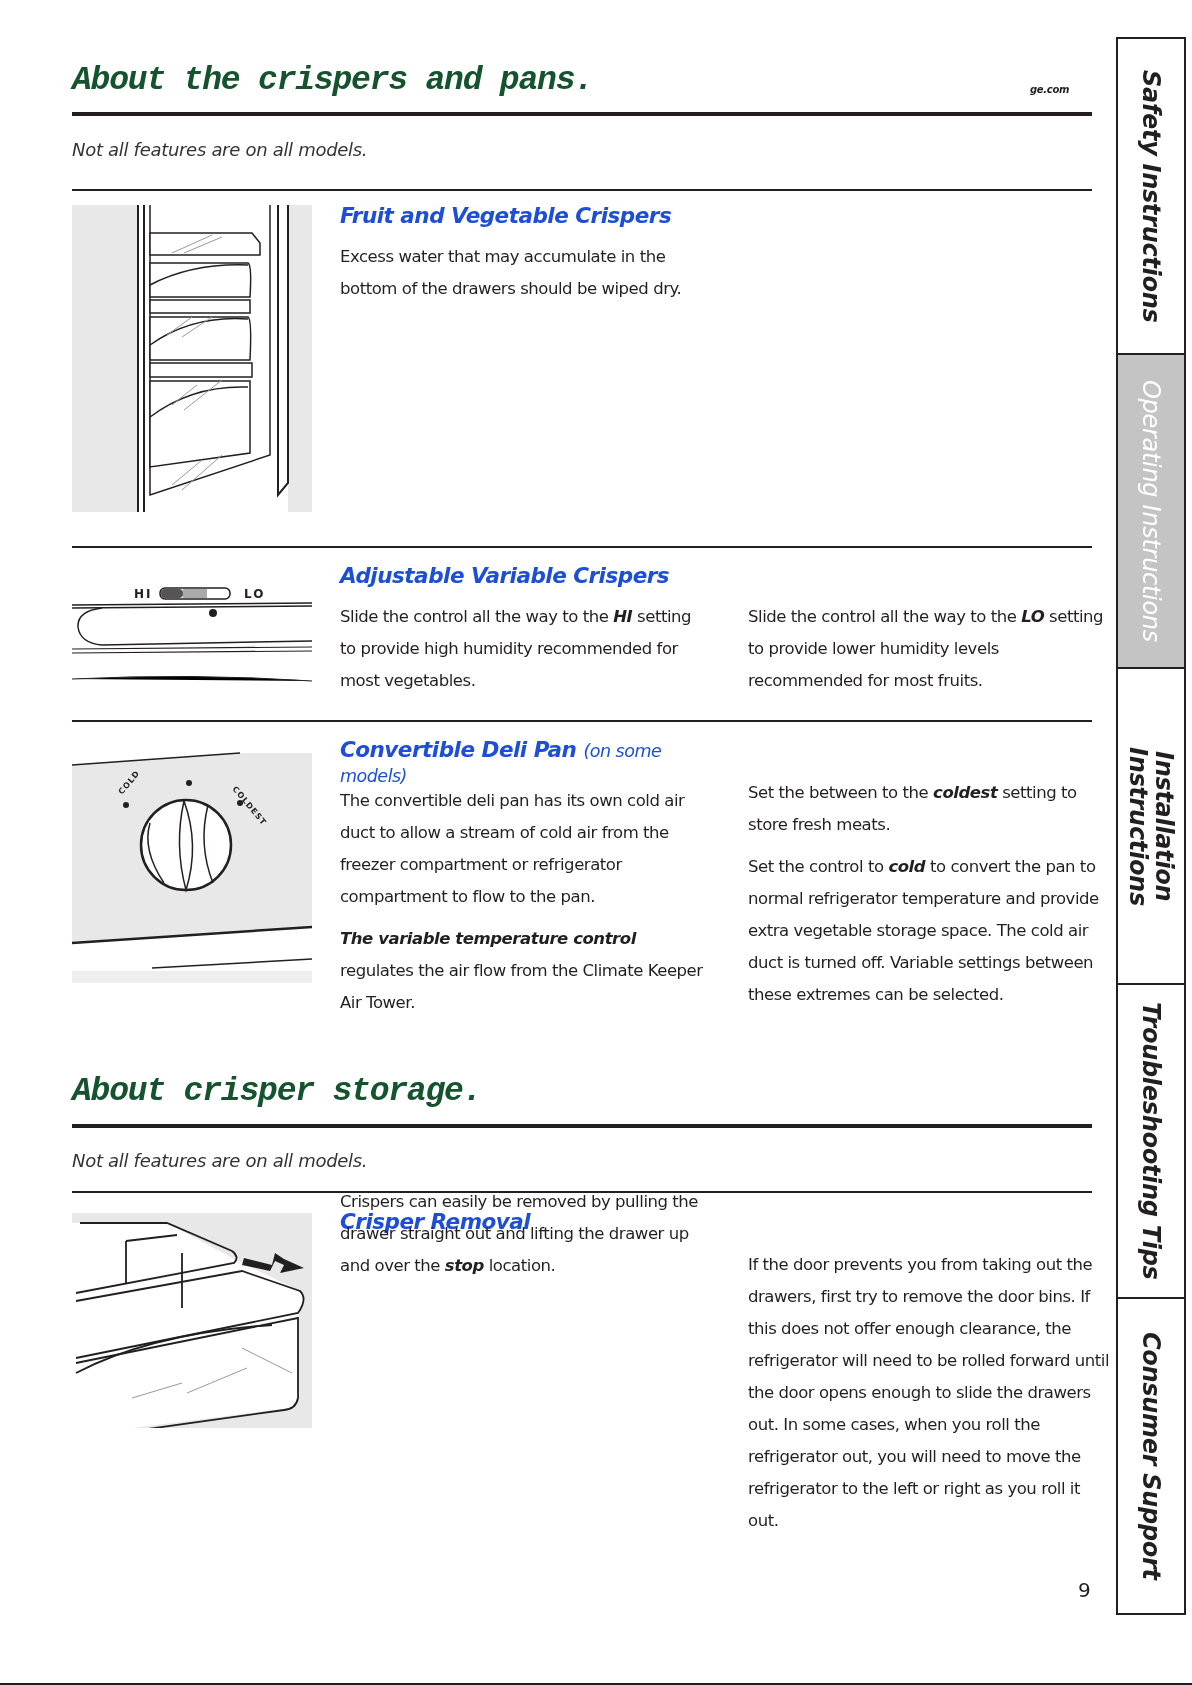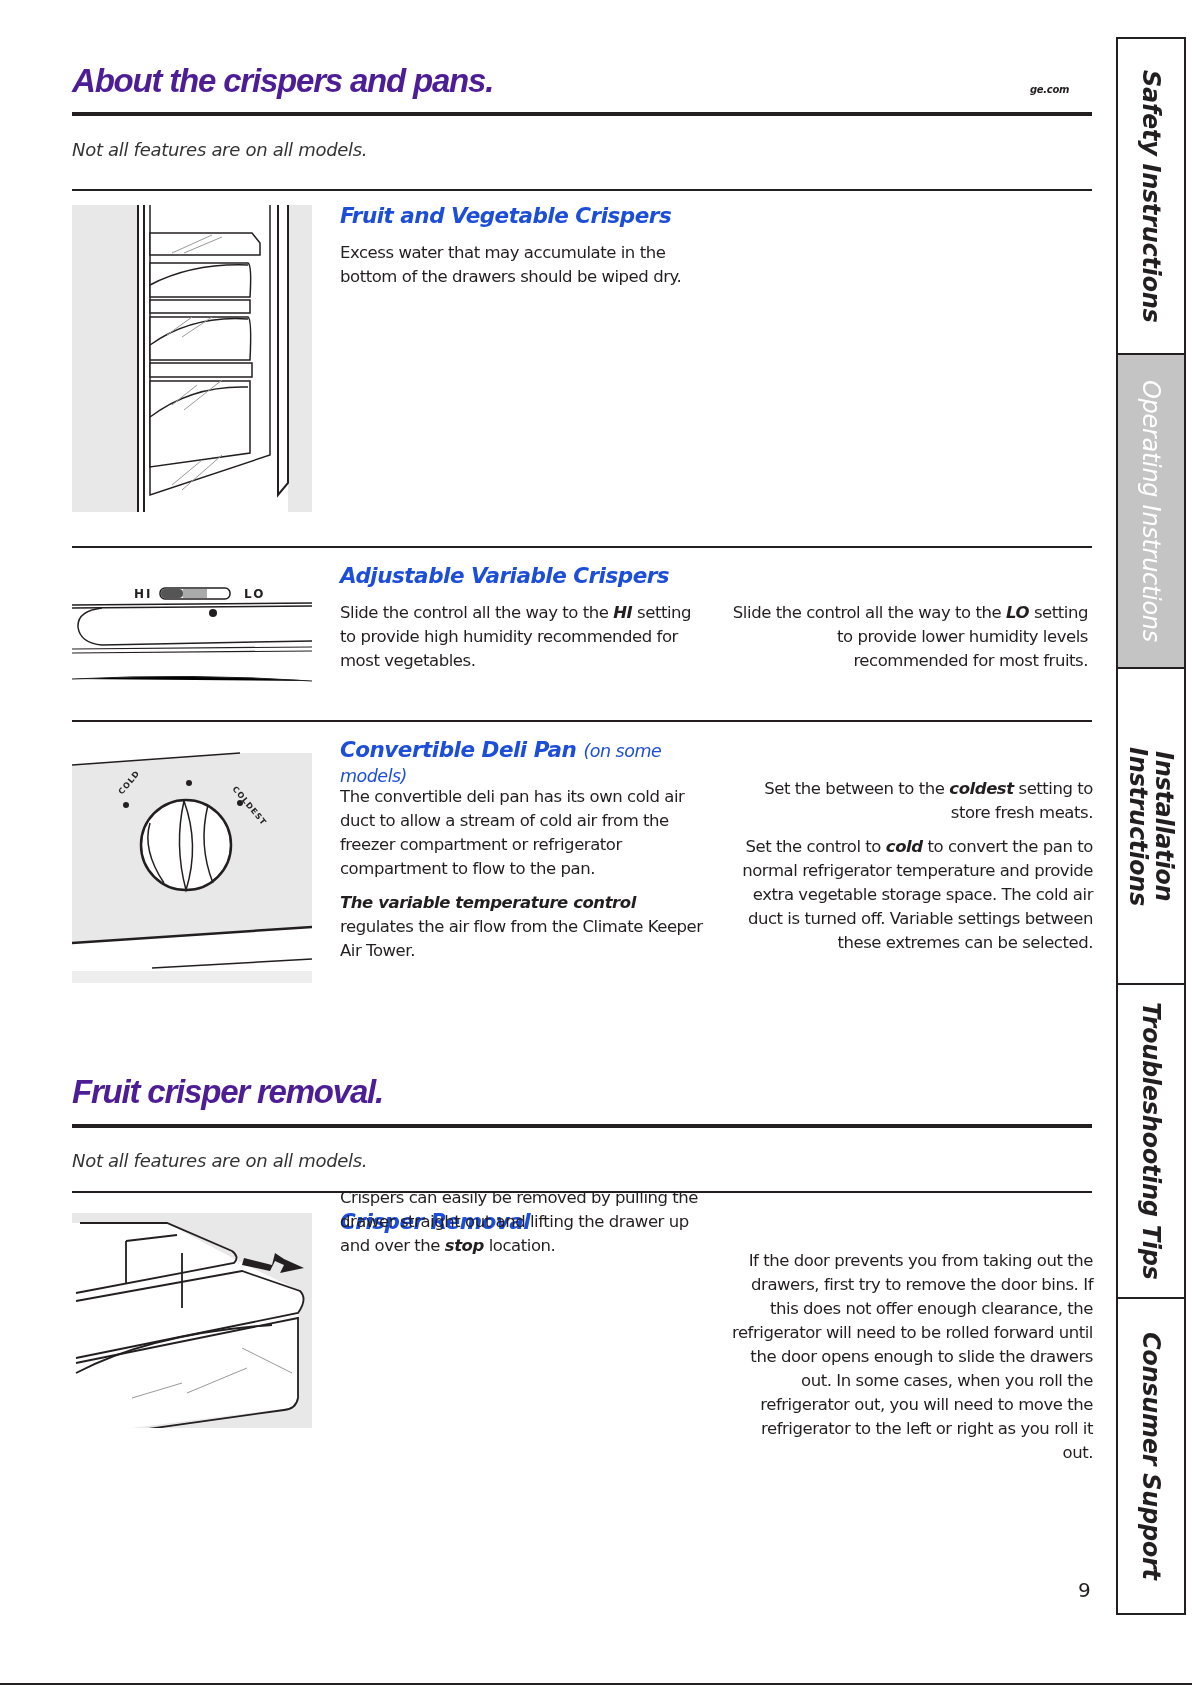--- a/index.html
+++ b/index.html
@@ -1,28 +1,28 @@
 <!DOCTYPE html>
 <html><head>
 <meta charset="utf-8">
 <style>
   html, body { margin:0; padding:0; background:#fff; }
   body { width:1192px; height:1685px; position:relative; overflow:hidden; font-family:"DejaVu Sans", sans-serif; color:#231f20; }
   .abs { position:absolute; }
-  .h1 { font-family:Liberation Sans, sans-serif; font-style:italic; font-weight:bold; font-size:33px; letter-spacing:-1.2px; color:#4c1d95; }
+  .h1 { font-family:Liberation Mono, monospace; font-style:italic; font-weight:bold; font-size:33px; letter-spacing:-1.2px; color:#14532d; }
   .site { font-style:italic; font-weight:bold; font-size:10px; letter-spacing:-0.3px; }
   .thick { height:4px; background:#231f20; left:72px; width:1020px; }
   .thin { height:2px; background:#231f20; left:72px; width:1020px; }
   .note { font-style:italic; font-size:18px; font-weight:300; color:#333; letter-spacing:-0.3px; }
   .h2 { font-style:italic; font-weight:bold; font-size:21.5px; letter-spacing:-0.5px; color:#1d4ed8; }
   .h2 .sub { font-weight:normal; font-size:17.5px; }
-  .p { font-size:16.5px; line-height:24px; letter-spacing:-0.45px; color:#231f20; margin:0 0 10px 0; }
+  .p { font-size:16.5px; line-height:32px; letter-spacing:-0.45px; color:#231f20; margin:0 0 10px 0; }
   .p b { font-style:italic; font-weight:bold; }
   .col1 { left:340px; width:360px; }
-  .col2 { left:728px; width:360px;text-align:right; }
+  .col2 { left:748px; width:360px; }
   .illus { background:#e8e8e8; }
   .tab { position:absolute; left:1116px; width:70px; border:2px solid #231f20; box-sizing:border-box; display:flex; align-items:center; justify-content:center; background:#fff; }
   .tab.active { background:#c4c4c4; }
   .tab .lbl { writing-mode:vertical-rl; font-style:italic; font-weight:bold; font-size:24px; letter-spacing:-0.3px; white-space:pre; text-align:center; line-height:26px; color:#231f20; }
   .tab.active .lbl { color:#fff; font-weight:normal; }
   .pagenum { font-size:20px; }
   .bottomline { left:0; width:1192px; height:2px; background:#231f20; top:1683px; }
 </style>
 </head>
 <body>
@@ -100,21 +100,21 @@
 <div class="abs h2 col1" style="top:737px; width:380px;"><span>Convertible Deli Pan</span> <span class="sub">(on some models)</span></div>
 <div class="abs col1" style="top:785px; width:365px;">
   <p class="p">The convertible deli pan has its own cold air duct to allow a stream of cold air from the freezer compartment or refrigerator compartment to flow to the pan.</p>
   <p class="p"><b>The variable temperature control</b><span> regulates the air flow from the Climate Keeper Air Tower.</span></p>
 </div>
 <div class="abs col2" style="top:777px; width:365px;">
   <p class="p"><span>Set the between to the </span><b>coldest</b><span> setting to store fresh meats.</span></p>
   <p class="p"><span>Set the control to </span><b>cold</b><span> to convert the pan to normal refrigerator temperature and provide extra vegetable storage space. The cold air duct is turned off. Variable settings between these extremes can be selected.</span></p>
 </div>
 
-<div class="abs h1" style="left:72px; top:1073px;">Fruit crisper removal.</div>
+<div class="abs h1" style="left:72px; top:1073px;">About crisper storage.</div>
 <div class="abs thick" style="top:1124px;"></div>
 <div class="abs note" style="left:72px; top:1150px;">Not all features are on all models.</div>
 <div class="abs thin" style="top:1191px;"></div>
 
 <div class="abs illus" style="left:72px; top:1213px; width:240px; height:215px;">
   <svg width="240" height="215" viewBox="0 0 240 215">
     <path d="M0 0 H240 V215 H0 Z" fill="#e8e8e8"></path>
     <path d="M8 10 L95 10 L170 50 L228 78 Q236 86 226 102 L226 185 Q224 196 210 196 L60 215 H0 V10 Z" fill="#fff"></path>
     <g stroke="#231f20" stroke-width="1.8" fill="none">
       <path d="M8 10 L95 10 L160 38 Q168 44 162 50 L4 80"></path>

